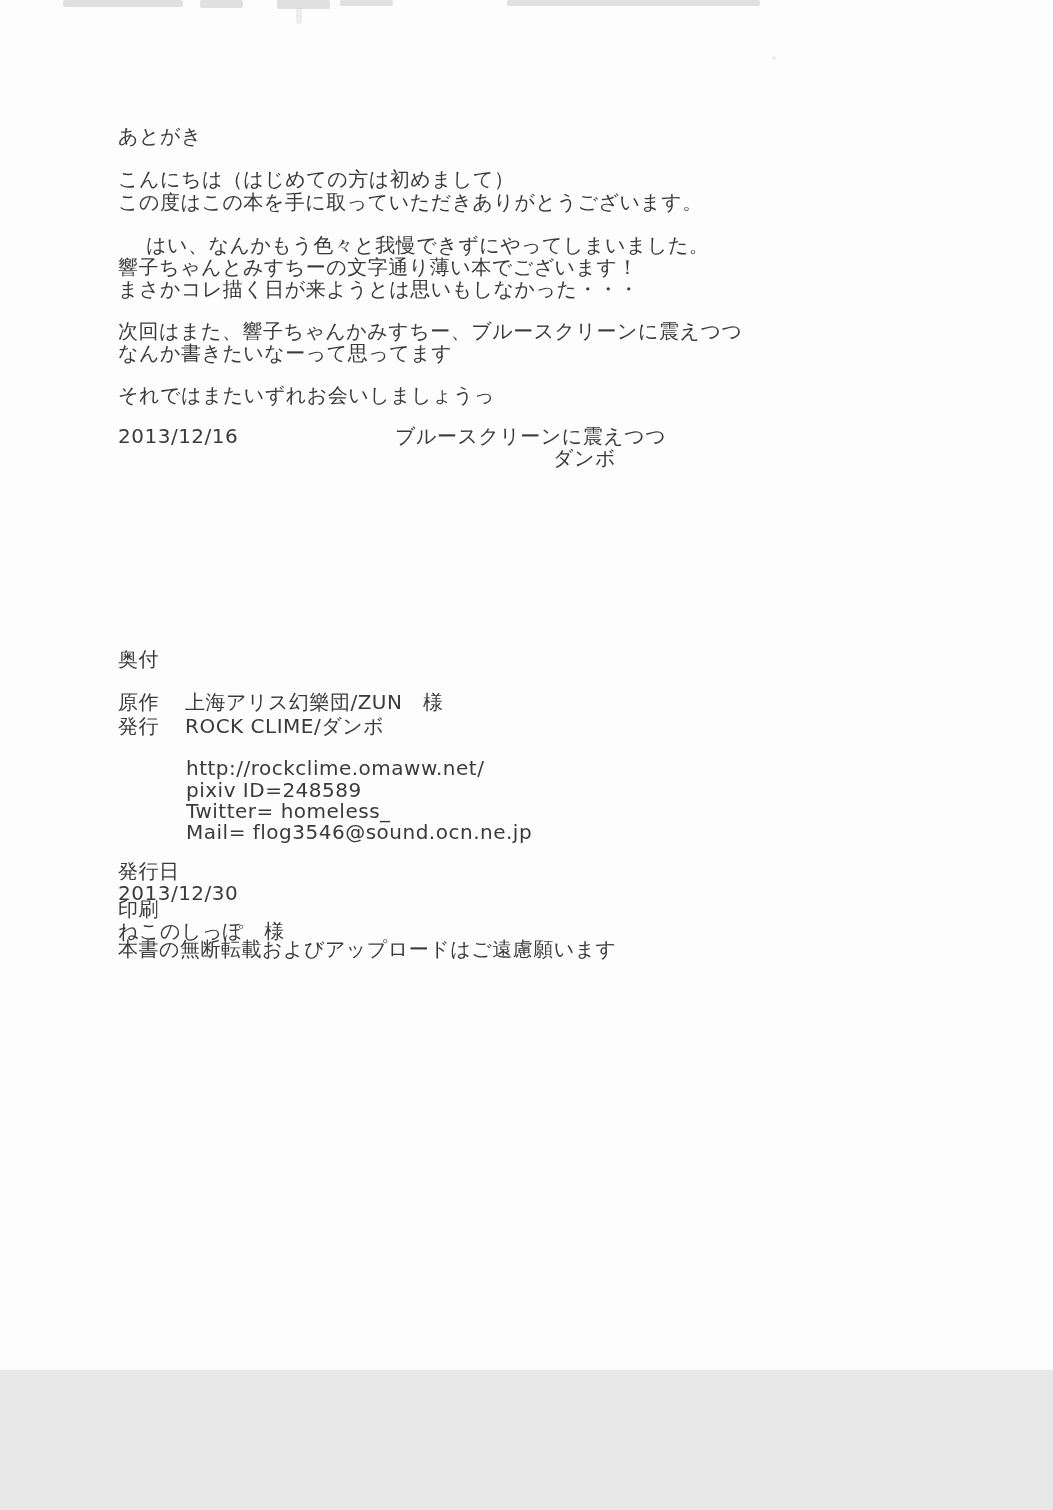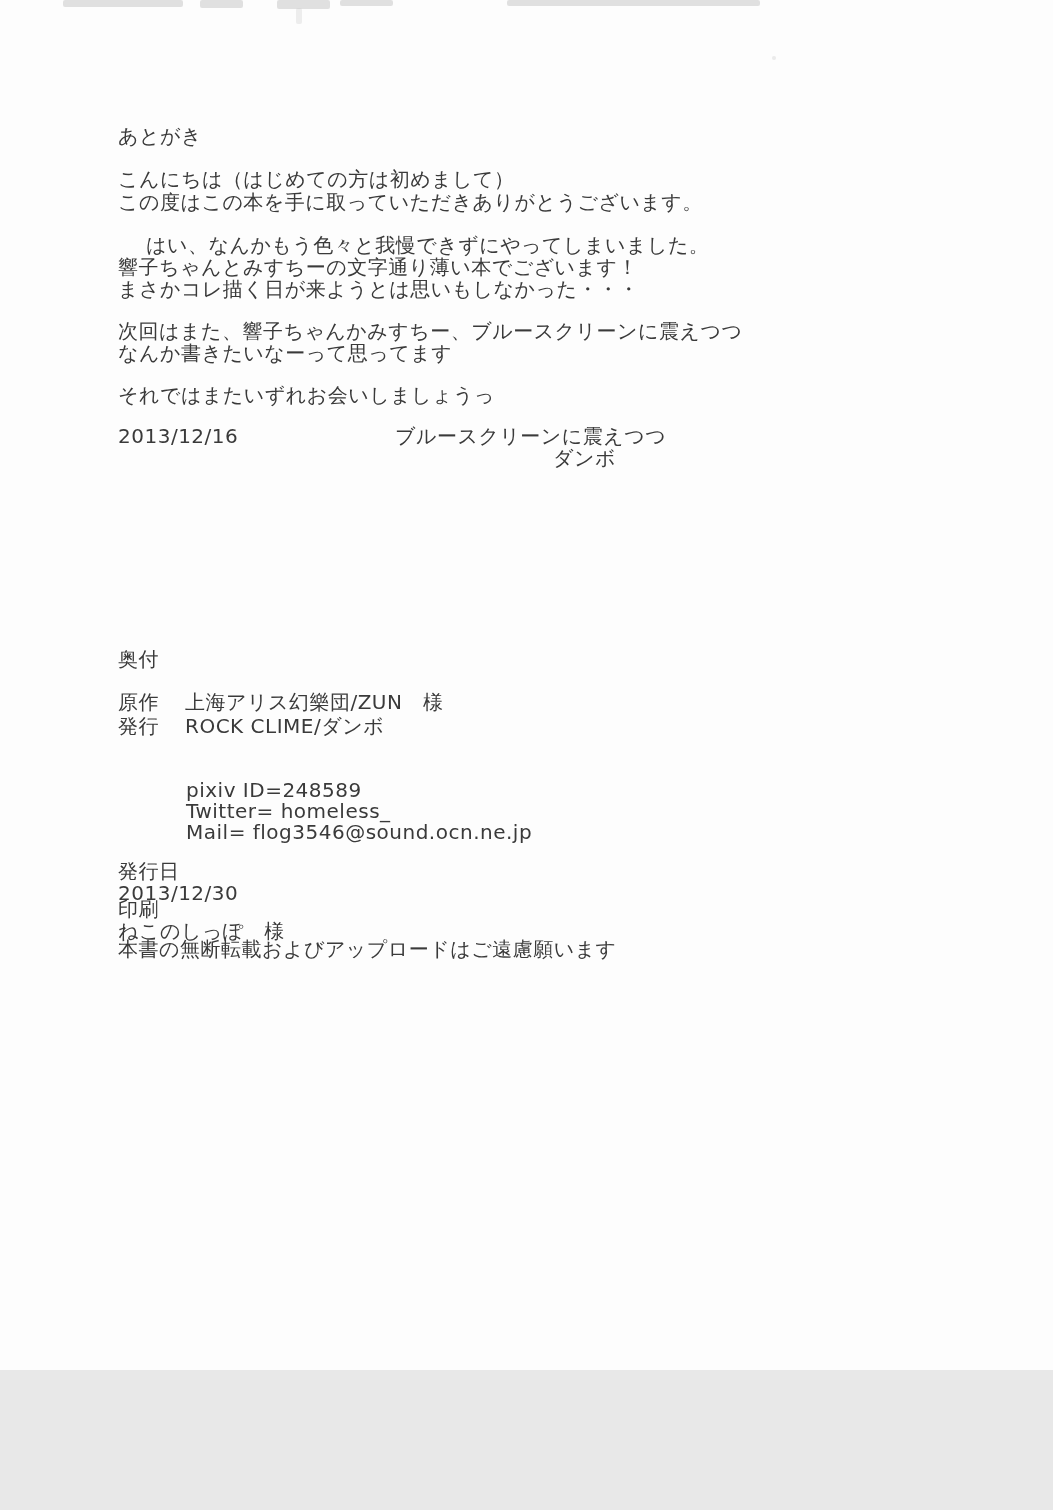--- a/index.html
+++ b/index.html
@@ -79,20 +79,21 @@
 
   <div class="txt row" style="left:118px; top:691px;">
     <span class="label">原作</span>
     <span>上海アリス幻樂団/ZUN　様</span>
   </div>
 
   <div class="txt row" style="left:118px; top:715px;">
     <span class="label">発行</span>
     <span>ROCK CLIME/ダンボ</span>
   </div>
+  <div class="txt" style="left:186px; top:757px;">http://rockclime.omaww.net/</div>
   <div class="txt" style="left:186px; top:779px;">pixiv ID=248589</div>
   <div class="txt" style="left:186px; top:800px;">Twitter= homeless_</div>
   <div class="txt" style="left:186px; top:821px;">Mail= flog3546@sound.ocn.ne.jp</div>
 
   <div class="txt row wide-label" style="left:118px; top:860px;flex-direction:column;">
     <span class="label">発行日</span>
     <span>2013/12/30</span>
   </div>
 
   <div class="txt row" style="left:118px; top:898px;flex-direction:column;">

